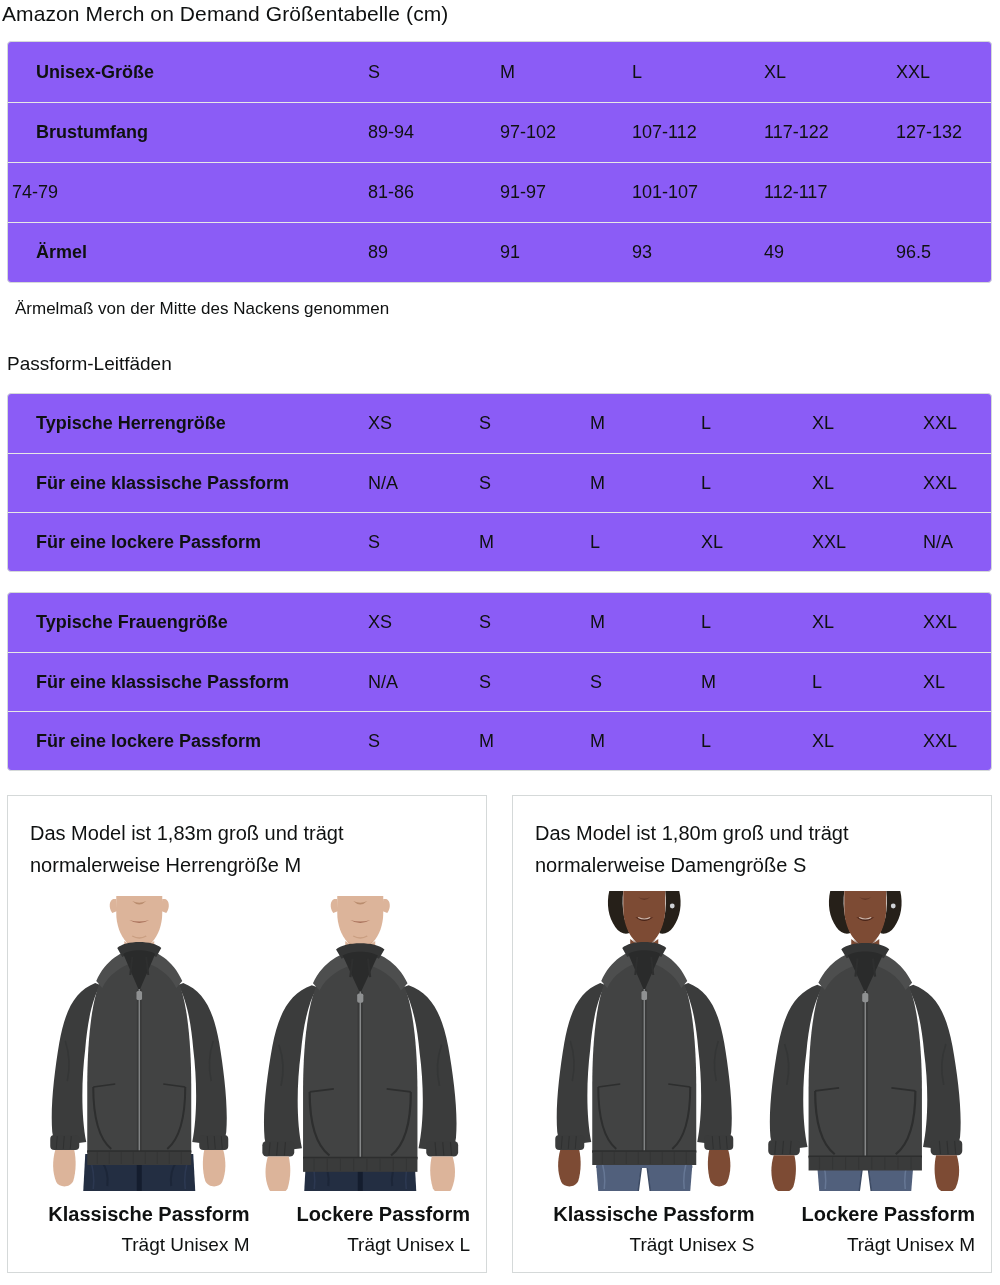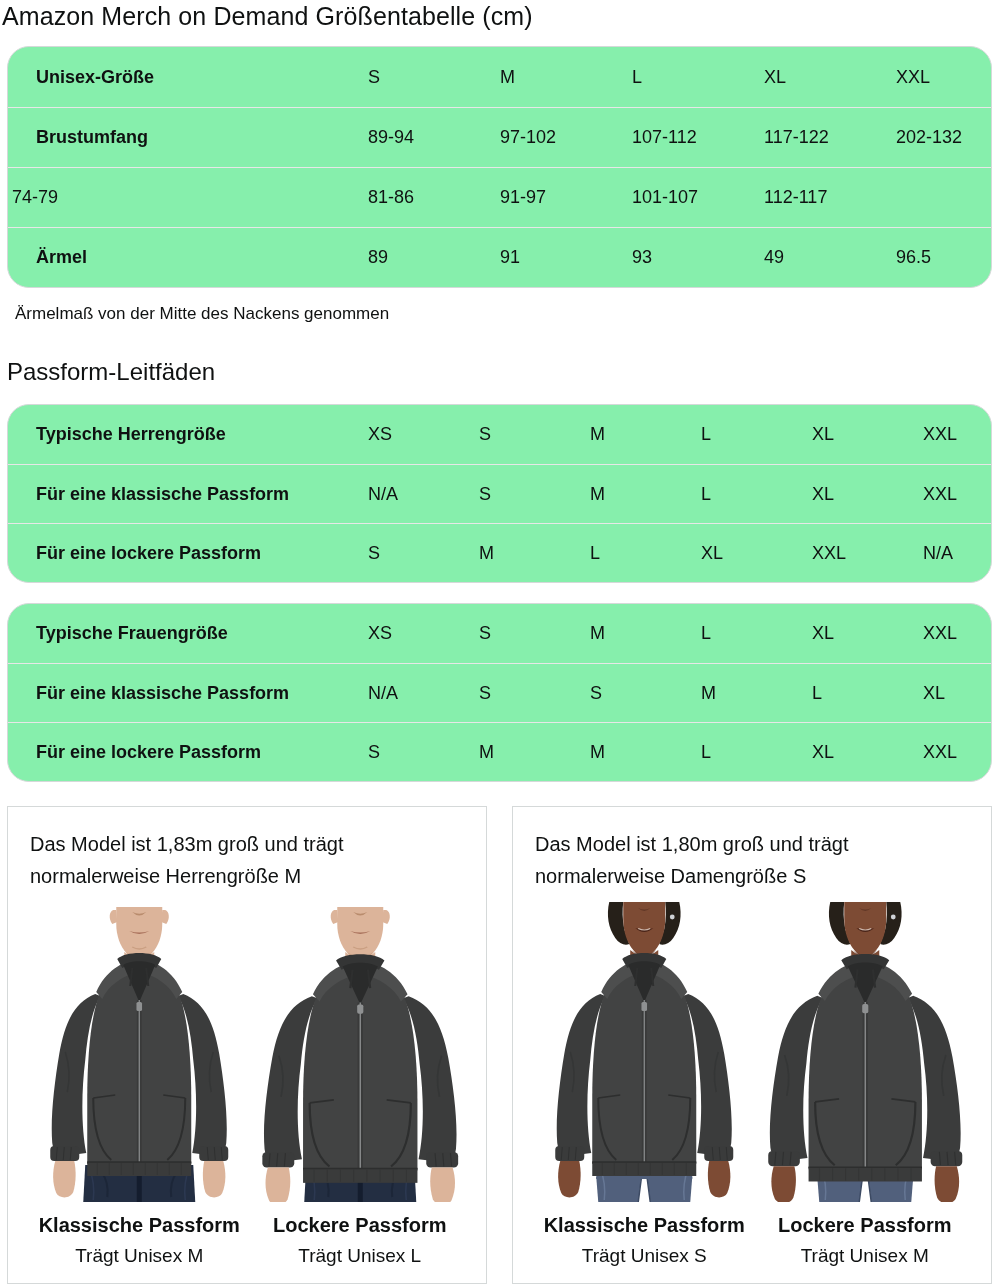--- a/index.html
+++ b/index.html
@@ -9,47 +9,47 @@
     --c-jeans-men:#232e42; --c-jeans-women:#51607c; --c-hair-women:#262019;
   }
   *{box-sizing:border-box}
   html,body{margin:0;padding:0;background:#fff}
   body{
     width:1000px; color:var(--c-text);
     font-family:"Liberation Sans","DejaVu Sans",sans-serif;
     -webkit-font-smoothing:antialiased;
   }
   .wrap{padding:2px 8px 2px 7px}
-  .page-title{font-size:25px; font-weight:400; margin:0 0 15px -5px; letter-spacing:.1px}
+  .page-title{font-size:21px; font-weight:400; margin:0 0 15px -5px; letter-spacing:.1px}
 
   
   .chart-table{
-    border:1px solid var(--c-border); border-radius:22px; background:#86efac;
+    border:1px solid var(--c-border); border-radius:4px; background:#8b5cf6;
     overflow:hidden; width:100%;
   }
   .chart-table .row{display:grid; align-items:center; border-top:1px solid var(--c-separator)}
   .chart-table .row:first-child{border-top:none}
   .t-unisex .row{height:60px; grid-template-columns:356px 132px 132px 132px 132px auto}
   .t-fit .row{height:59px; grid-template-columns:356px 111px 111px 111px 111px 111px auto}
   .cell{font-size:18px; padding-left:4px; white-space:nowrap}
   .cell.label{font-weight:700; padding-left:28px}
 
   .footnote{font-size:17px; margin:16px 0 0 8px}
-  .section-heading{font-size:24px; font-weight:400; margin:34px 0 18px 0}
+  .section-heading{font-size:19px; font-weight:400; margin:34px 0 18px 0}
   .t-gap{margin-top:20px}
 
   
   .cards{display:flex; gap:25px; margin-top:24px}
   .card{
     flex:1; border:1px solid var(--c-border); border-radius:0;
     padding:21px 16px 16px 21px; background:#fff;
   }
   .card-desc{font-size:20px; line-height:32px; margin:0 0 10px 1px; max-width:405px}
   .figures{display:flex}
-  .figure{flex:1; text-align:center; min-width:0}
+  .figure{flex:1; text-align:right; min-width:0}
   .model-figure{width:100%; max-width:222px; height:300px; display:block; margin:0 auto}
   .fit-label{font-size:20px; font-weight:700; margin-top:12px; white-space:nowrap}
   .size-label{font-size:19px; margin-top:8px; white-space:nowrap}
 
   .svg-defs{position:absolute; width:0; height:0; overflow:hidden}
 </style>
 </head>
 <body>
 
 <svg class="svg-defs" aria-hidden="true">
@@ -143,21 +143,21 @@
       <div class="cell">L</div>
       <div class="cell">XL</div>
       <div class="cell">XXL</div>
     </div>
     <div class="row">
       <div class="cell label">Brustumfang</div>
       <div class="cell">89-94</div>
       <div class="cell">97-102</div>
       <div class="cell">107-112</div>
       <div class="cell">117-122</div>
-      <div class="cell">202-132</div>
+      <div class="cell">127-132</div>
     </div>
     <div class="row">
       <div class="cell">74-79</div>
       <div class="cell">81-86</div>
       <div class="cell">91-97</div>
       <div class="cell">101-107</div>
       <div class="cell">112-117</div>
     </div>
     <div class="row">
       <div class="cell label">Ärmel</div>

